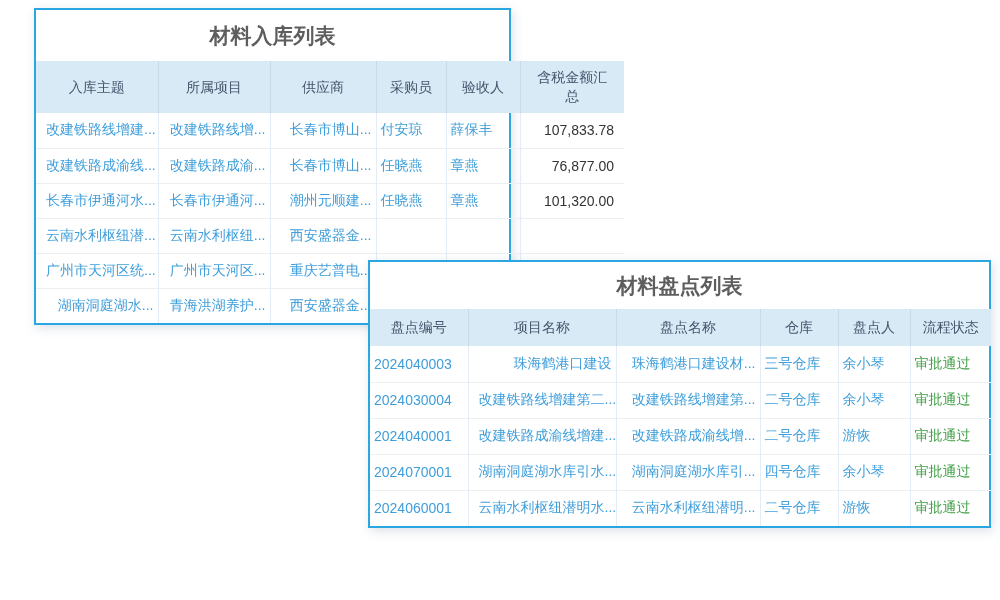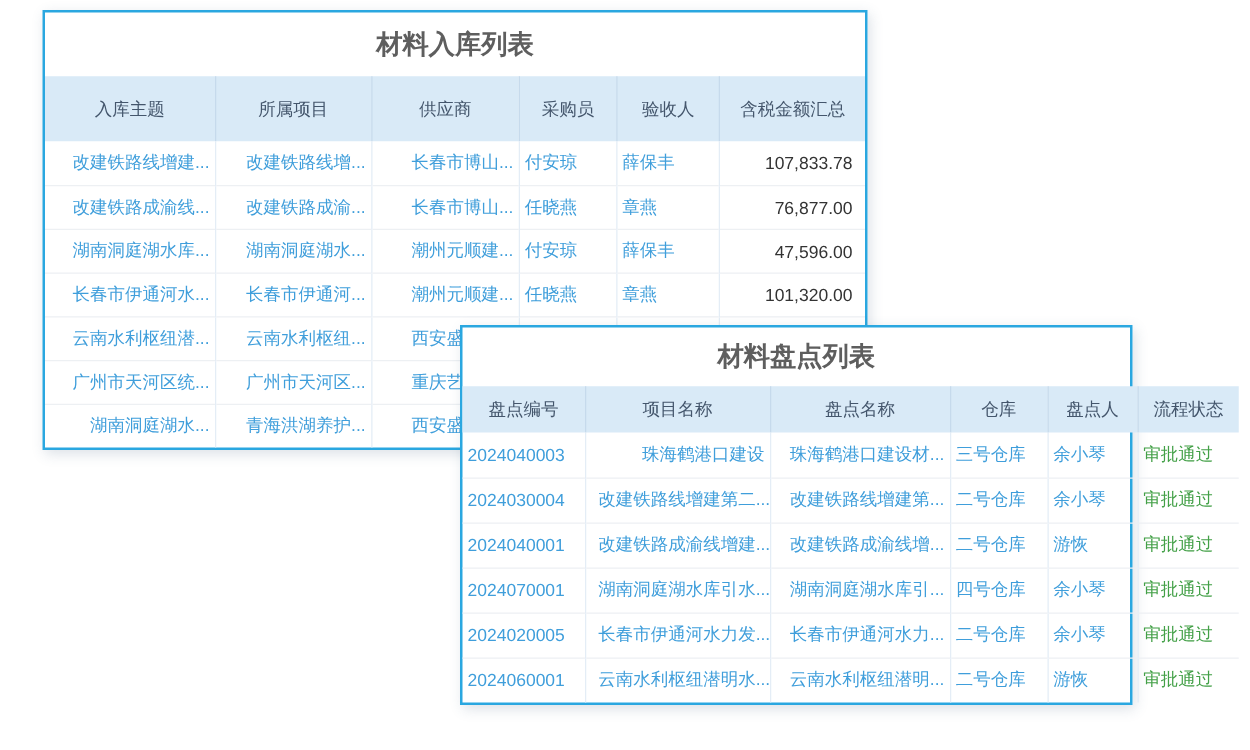--- a/index.html
+++ b/index.html
@@ -13,22 +13,22 @@
   }
   *{box-sizing:border-box;margin:0;padding:0;}
   html,body{width:1000px;height:600px;background:#ffffff;overflow:hidden;
     font-family:"Liberation Sans","DejaVu Sans",sans-serif;}
   .panel{
     position:absolute;
     background:#ffffff;
     border:2px solid var(--frame);
     box-shadow:2px 3px 10px rgba(60,90,120,0.18);
   }
-  .panel-inbound{left:34px;top:8px;width:660px;z-index:1;}
-  .panel-inventory{left:368px;top:260px;width:538px;z-index:2;}
+  .panel-inbound{left:34px;top:8px;width:477px;z-index:1;}
+  .panel-inventory{left:368px;top:260px;width:623px;z-index:2;}
   .panel-title{
     text-align:center;
     font-size:21px;
     line-height:25px;
     font-weight:bold;
     color:var(--title-text);
   }
   .panel-inbound .panel-title{padding:13px 0;}
   .panel-inventory .panel-title{padding:11px 0;}
   table{
@@ -103,28 +103,20 @@
         </tr>
         <tr>
           <td class="link left">改建铁路成渝线...</td>
           <td class="link left">改建铁路成渝...</td>
           <td class="link left">长春市博山...</td>
           <td class="link center">任晓燕</td>
           <td class="link center">章燕</td>
           <td class="amount right">76,877.00</td>
         </tr>
         <tr>
-          <td class="link left">湖南洞庭湖水库...</td>
-          <td class="link left">湖南洞庭湖水...</td>
-          <td class="link left">潮州元顺建...</td>
-          <td class="link center">付安琼</td>
-          <td class="link center">薛保丰</td>
-          <td class="amount right">47,596.00</td>
-        </tr>
-        <tr>
           <td class="link left">长春市伊通河水...</td>
           <td class="link left">长春市伊通河...</td>
           <td class="link left">潮州元顺建...</td>
           <td class="link center">任晓燕</td>
           <td class="link center">章燕</td>
           <td class="amount right">101,320.00</td>
         </tr>
         <tr>
           <td class="link left">云南水利枢纽潜...</td>
           <td class="link left">云南水利枢纽...</td>
@@ -201,28 +193,20 @@
         </tr>
         <tr>
           <td class="link center">2024070001</td>
           <td class="link left">湖南洞庭湖水库引水...</td>
           <td class="link left">湖南洞庭湖水库引...</td>
           <td class="link center">四号仓库</td>
           <td class="link center">余小琴</td>
           <td class="status center">审批通过</td>
         </tr>
         <tr>
-          <td class="link center">2024020005</td>
-          <td class="link left">长春市伊通河水力发...</td>
-          <td class="link left">长春市伊通河水力...</td>
-          <td class="link center">二号仓库</td>
-          <td class="link center">余小琴</td>
-          <td class="status center">审批通过</td>
-        </tr>
-        <tr>
           <td class="link center">2024060001</td>
           <td class="link left">云南水利枢纽潜明水...</td>
           <td class="link left">云南水利枢纽潜明...</td>
           <td class="link center">二号仓库</td>
           <td class="link center">游恢</td>
           <td class="status center">审批通过</td>
         </tr>
       </tbody>
   </table>
 </div>

